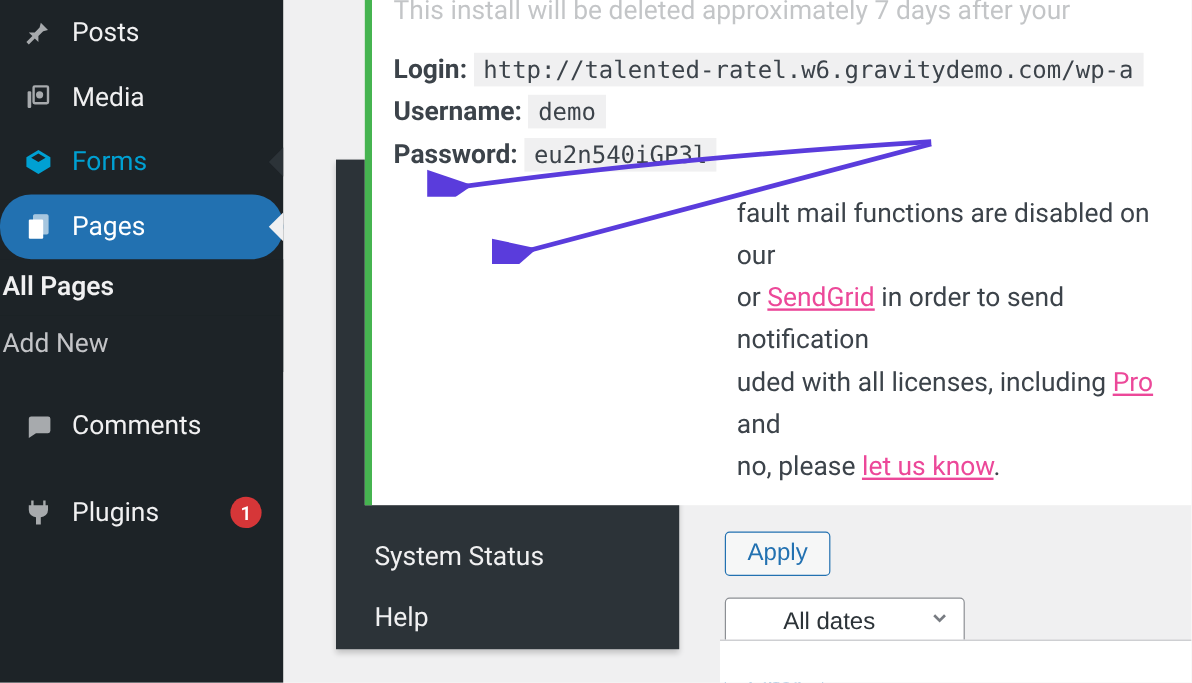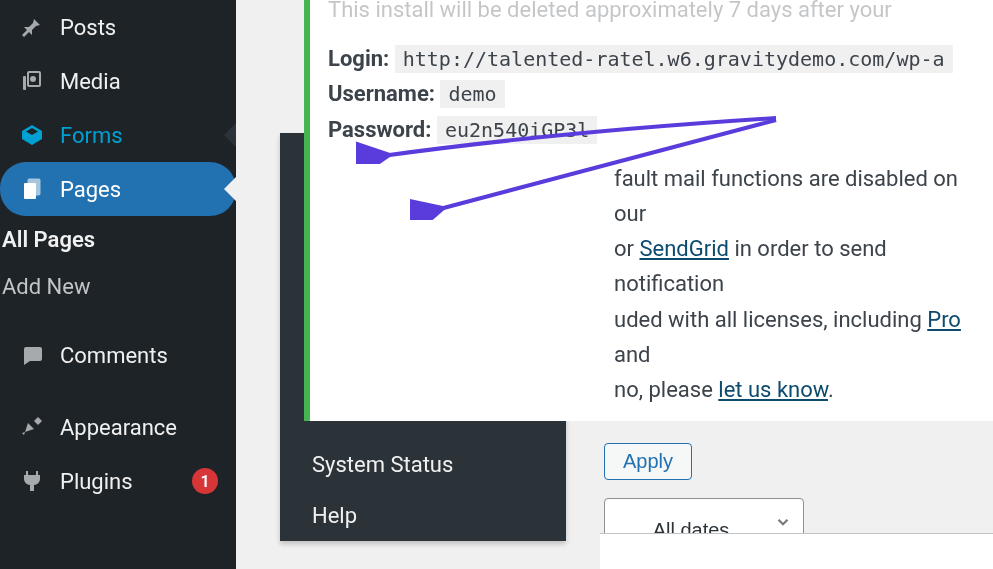--- a/index.html
+++ b/index.html
@@ -128,21 +128,21 @@
     }
     .notice p { margin-top: 14px; }
     .notice code {
       background: #f0f0f1;
       padding: 2px 8px;
       font-family: Menlo, Consolas, monospace;
       font-size: 20px;
       text-align: right;
     }
     .notice strong { font-weight: 700; }
-    .notice a { color: #0c4a6e; text-decoration: underline; }
+    .notice a { color: #ec4899; text-decoration: underline; }
     .toolbar {
       display: flex;
       align-items: flex-start;
       gap: 18px;
       margin-top: 22px;
       margin-left: 300px;
       flex-direction: column;
     }
     .btn-secondary {
       background: #f6f7f7;
@@ -155,21 +155,21 @@
     }
     .select-wrap {
       position: relative;
       display: inline-block;
     }
     .select {
       background: #fff;
       border: 1px solid #8c8f94;
       color: #2c3338;
       font-size: 20px;
-      padding: 20px 40px 6px 14px;
+      padding: 8px 40px 6px 14px;
       border-radius: 4px;
       cursor: pointer;
       appearance: none;
       min-width: 200px;
     }
     .select-chevron {
       position: absolute;
       right: 12px;
       top: 50%;
       transform: translateY(-50%);
@@ -248,28 +248,20 @@
     <span class="menu-icon">
       <svg width="24" height="24" viewBox="0 0 24 24" fill="currentColor">
           <path d="M4 4h16a2 2 0 012 2v10a2 2 0 01-2 2H10l-6 4V6a2 2 0 012-2z"></path>
         </svg>
     </span>
     <span class="menu-label">Comments</span>
   </div>
 
   <div style="height:18px"></div>
 
-  <div class="menu-item">
-    <span class="menu-icon">
-      <svg width="24" height="24" viewBox="0 0 24 24" fill="currentColor">
-          <path d="M4 20l4-12 6 6-12 4zm10-14l4-4 4 4-4 4-4-4z"></path>
-        </svg>
-    </span>
-    <span class="menu-label">Appearance</span>
-  </div>
 
   <div class="menu-item">
     <span class="menu-icon">
       <svg width="24" height="24" viewBox="0 0 24 24" fill="currentColor">
           <path d="M8 2v4h8V2h2v4h2v4a6 6 0 01-6 6v6h-4v-6a6 6 0 01-6-6V6h2V2h2z"></path>
         </svg>
     </span>
     <span class="menu-label">Plugins</span>
     <span class="badge">1</span>
   </div>

